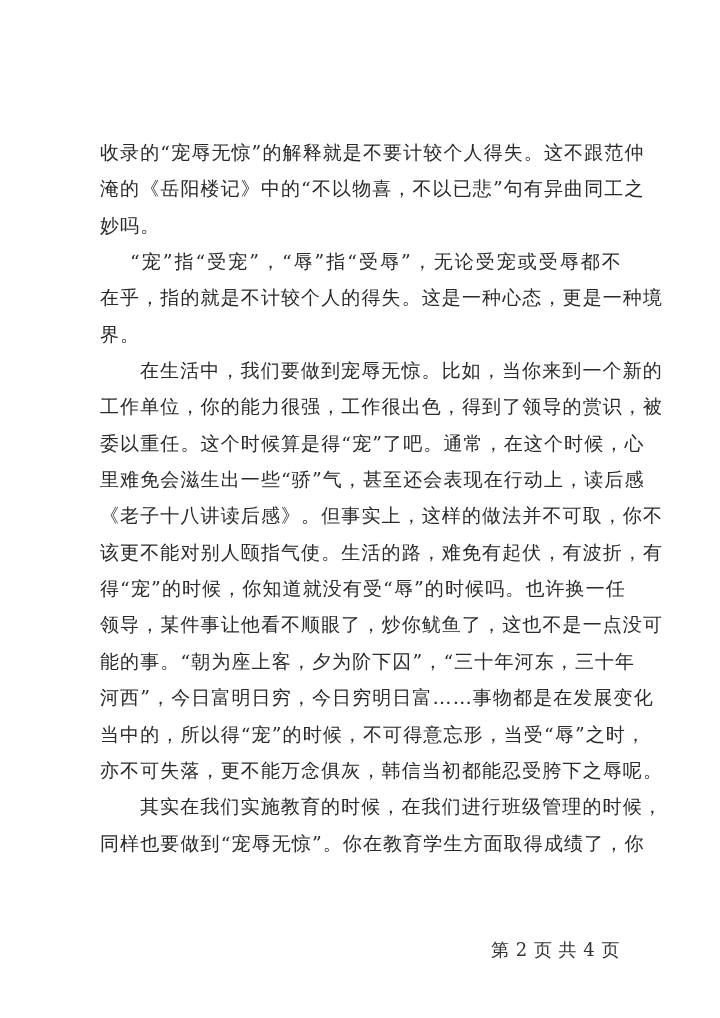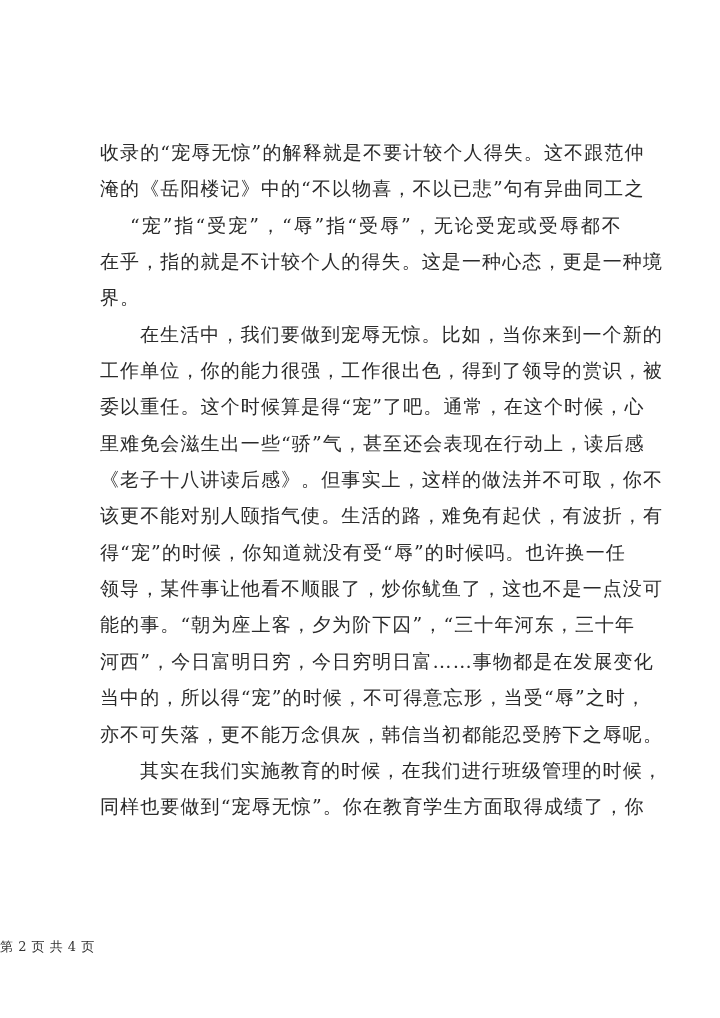--- a/index.html
+++ b/index.html
@@ -46,22 +46,22 @@
       padding-left: 40px;
     }
     .line.indent-quote {
       padding-left: 30px;
     }
     .footer {
       position: absolute;
       left: 0;
       top: 938px;
       width: 620px;
-      text-align: left;
-      font-size: 13px;
+      text-align: right;
+      font-size: 18px;
       color: #333333;
       letter-spacing: 0.5px;
     }
   </style>
 </head>
 <body>
 
 <div class="page">
   <div class="body-text" id="body-text">
     <div class="line">
@@ -117,20 +117,21 @@
         <span>悲</span>
         <span>”</span>
         <span>句</span>
         <span>有</span>
         <span>异</span>
         <span>曲</span>
         <span>同</span>
         <span>工</span>
         <span>之</span>
       </div>
+    <div class="line last">妙吗。</div>
     <div class="line indent-quote">
         <span>“</span>
         <span>宠</span>
         <span>”</span>
         <span>指</span>
         <span>“</span>
         <span>受</span>
         <span>宠</span>
         <span>”</span>
         <span>，</span>

